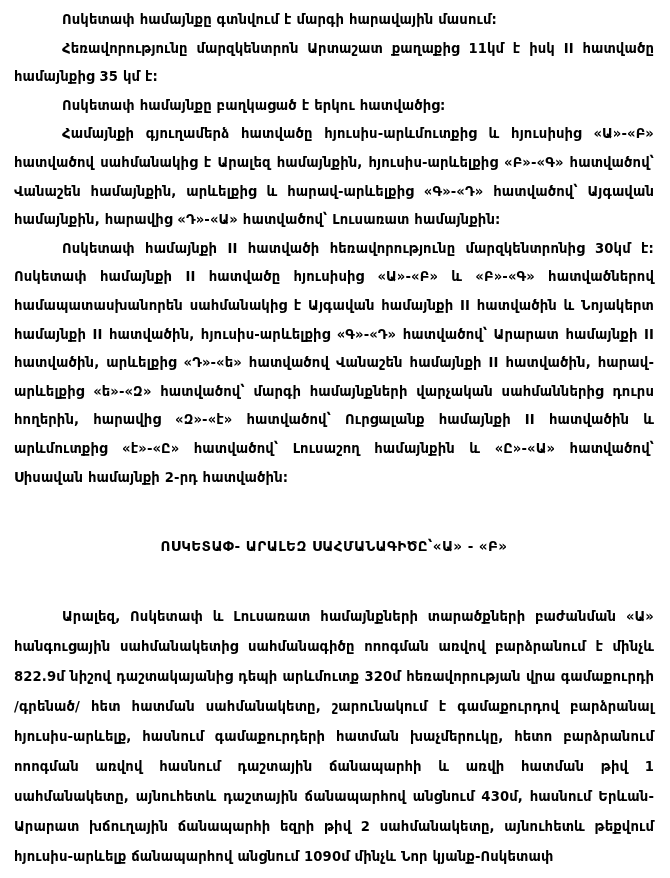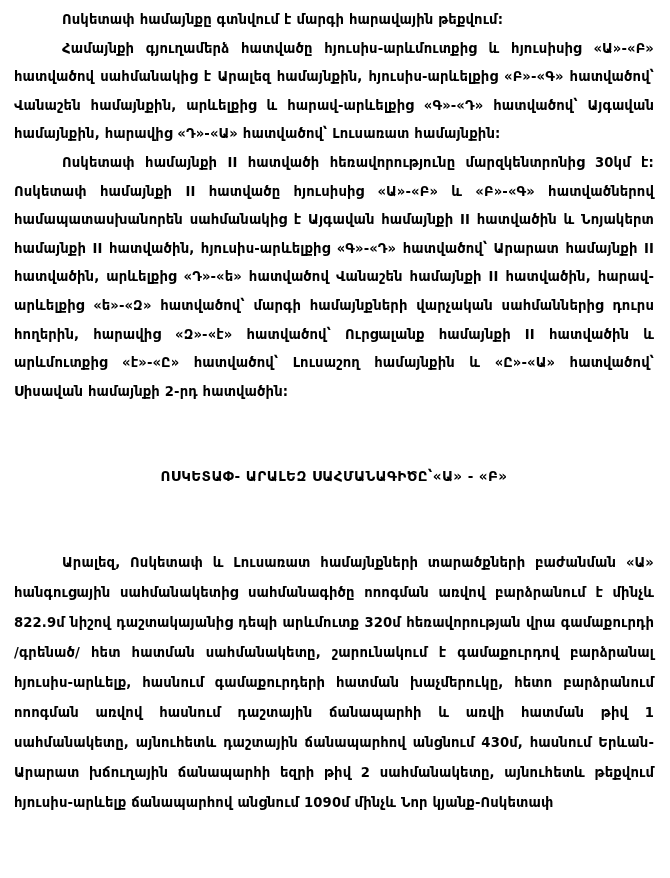--- a/index.html
+++ b/index.html
@@ -31,36 +31,38 @@
     line-height: 28.6px;
     letter-spacing: 0.1px;
     word-spacing: 0.2px;
     font-weight: 600;
   }
   
   .para.dense {
     line-height: 30px;
   }
   .heading {
-    margin: 16px;
+    margin: 0;
     text-align: center;
     font-size: 13.6px;
     font-weight: 700;
     letter-spacing: 0.4px;
     line-height: 28.6px;
   }
   .spacer-before-heading { height: 40px; }
   .spacer-after-heading  { height: 41px; }
 </style>
 </head>
 <body>
 
 <div class="page">
 
-  <p class="para">Ոսկետափ համայնքը գտնվում է մարգի հարավային թեքվում:</p>
+  <p class="para">Ոսկետափ համայնքը գտնվում է մարգի հարավային մասում:</p>
+  <p class="para">Հեռավորությունը մարզկենտրոն Արտաշատ քաղաքից 11կմ է իսկ II հատվածը համայնքից 35 կմ է:</p>
+  <p class="para">Ոսկետափ համայնքը բաղկացած է երկու հատվածից:</p>
   <p class="para">Համայնքի գյուղամերձ հատվածը հյուսիս-արևմուտքից և հյուսիսից «Ա»-«Բ» հատվածով սահմանակից է Արալեզ համայնքին, հյուսիս-արևելքից «Բ»-«Գ» հատվածով՝ Վանաշեն համայնքին, արևելքից և հարավ-արևելքից «Գ»-«Դ» հատվածով՝ Այգավան համայնքին, հարավից «Դ»-«Ա» հատվածով՝ Լուսառատ համայնքին:</p>
   <p class="para">Ոսկետափ համայնքի II հատվածի հեռավորությունը մարզկենտրոնից 30կմ է: Ոսկետափ համայնքի II հատվածը հյուսիսից «Ա»-«Բ» և «Բ»-«Գ» հատվածներով համապատասխանորեն սահմանակից է Այգավան համայնքի II հատվածին և Նոյակերտ համայնքի II հատվածին, հյուսիս-արևելքից «Գ»-«Դ» հատվածով՝ Արարատ համայնքի II հատվածին, արևելքից «Դ»-«ե» հատվածով Վանաշեն համայնքի II հատվածին, հարավ-արևելքից «ե»-«Զ» հատվածով՝ մարգի համայնքների վարչական սահմաններից դուրս հողերին, հարավից «Զ»-«է» հատվածով՝ Ուրցալանք համայնքի II հատվածին և արևմուտքից «է»-«Ը» հատվածով՝ Լուսաշող համայնքին և «Ը»-«Ա» հատվածով՝ Սիսավան համայնքի 2-րդ հատվածին:</p>
 
   <div class="spacer-before-heading"></div>
 
   <h2 class="heading">ՈՍԿԵՏԱՓ- ԱՐԱԼԵԶ ՍԱՀՄԱՆԱԳԻԾԸ՝«Ա» - «Բ»</h2>
 
   <div class="spacer-after-heading"></div>
 
   <p class="para dense">Արալեզ, Ոսկետափ և Լուսառատ համայնքների տարածքների բաժանման «Ա» հանգուցային սահմանակետից սահմանագիծը ոոոգման առվով բարձրանում է մինչև 822.9մ նիշով դաշտակայանից դեպի արևմուտք 320մ հեռավորության վրա գամաքուրդի /գրենած/ հետ հատման սահմանակետը, շարունակում է գամաքուրդով բարձրանալ հյուսիս-արևելք, հասնում գամաքուրդերի հատման խաչմերուկը, հետո բարձրանում ոոոգման առվով հասնում դաշտային ճանապարհի և առվի հատման թիվ 1 սահմանակետը, այնուհետև դաշտային ճանապարհով անցնում 430մ, հասնում Երևան-Արարատ խճուղային ճանապարհի եզրի թիվ 2 սահմանակետը, այնուհետև թեքվում հյուսիս-արևելք ճանապարհով անցնում 1090մ մինչև Նոր կյանք-Ոսկետափ</p>

